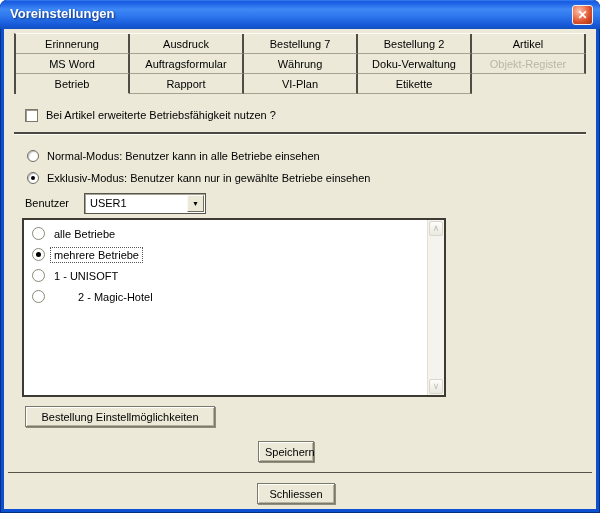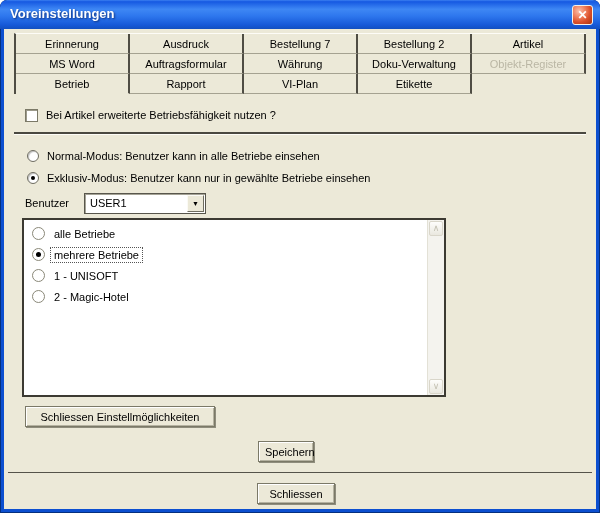--- a/index.html
+++ b/index.html
@@ -190,33 +190,33 @@
         <span class="llbl">alle Betriebe</span>
       </div>
       <div class="list-item checked" style="top:26px;">
         <span class="lradio"></span>
         <span class="llbl">mehrere Betriebe</span>
       </div>
       <div class="list-item" style="top:47px;">
         <span class="lradio"></span>
         <span class="llbl">1 - UNISOFT</span>
       </div>
-      <div class="list-item" style="top:68px;">
+      <div class="list-item" style="top:68px;gap:24px;">
         <span class="lradio"></span>
         <span class="llbl">2 - Magic-Hotel</span>
       </div>
       <div class="scrollbar">
         <div class="scroll-btn up">
           <span>∧</span>
         </div>
         <div class="scroll-btn down">
           <span>∨</span>
         </div>
       </div>
     </div>
 
-    <button class="btn advanced">Schliessen Einstellmöglichkeiten</button>
+    <button class="btn advanced">Bestellung Einstellmöglichkeiten</button>
     <button class="btn save">Speichern</button>
     <div class="sep2"></div>
     <button class="btn closebtn">Schliessen</button>
 
   </div>
 </div>
 
 </body></html>

